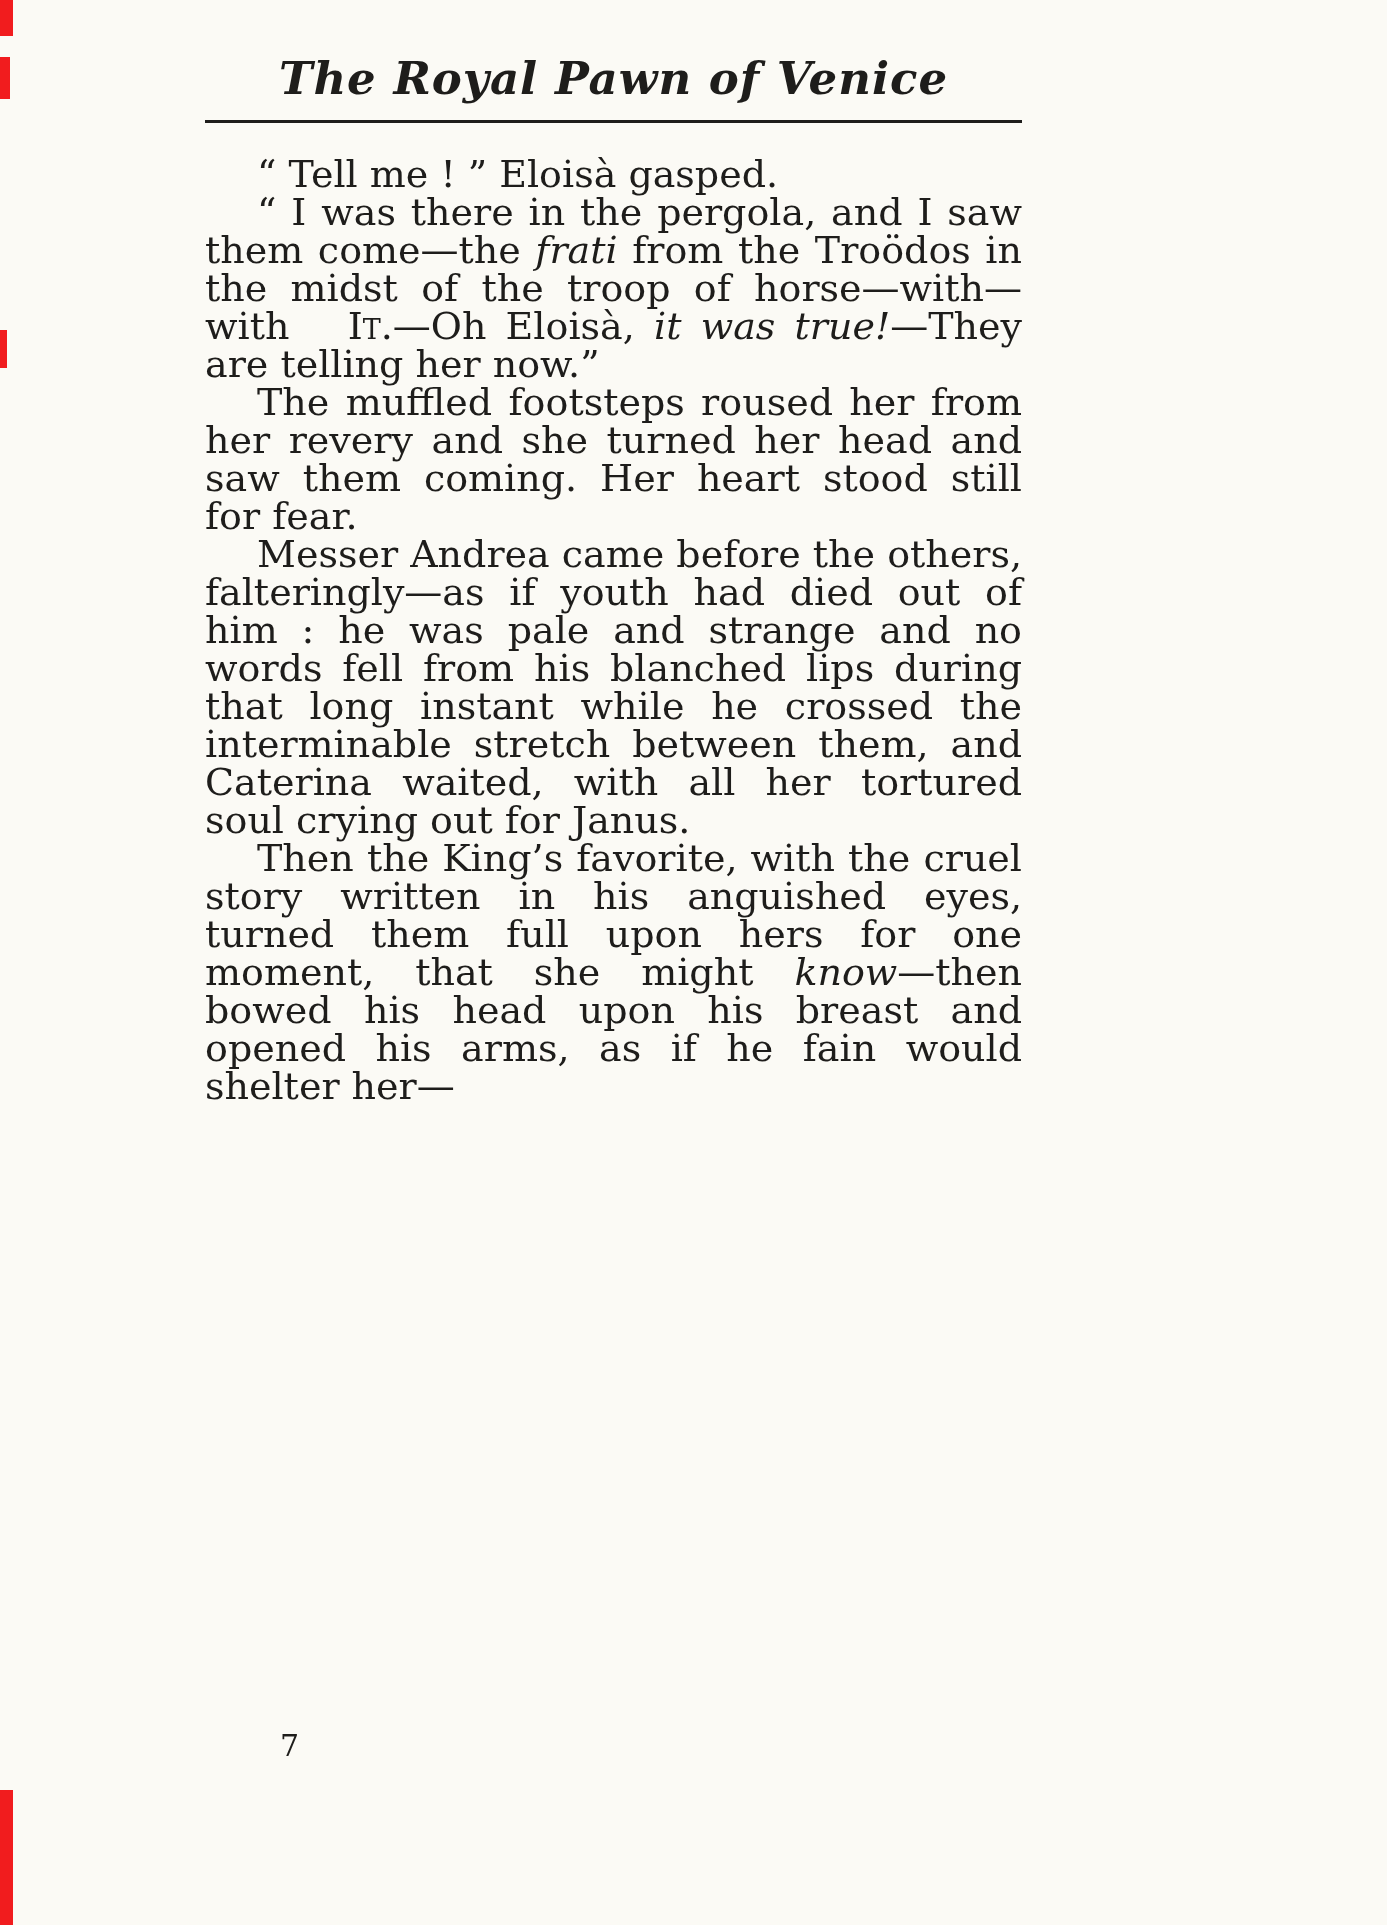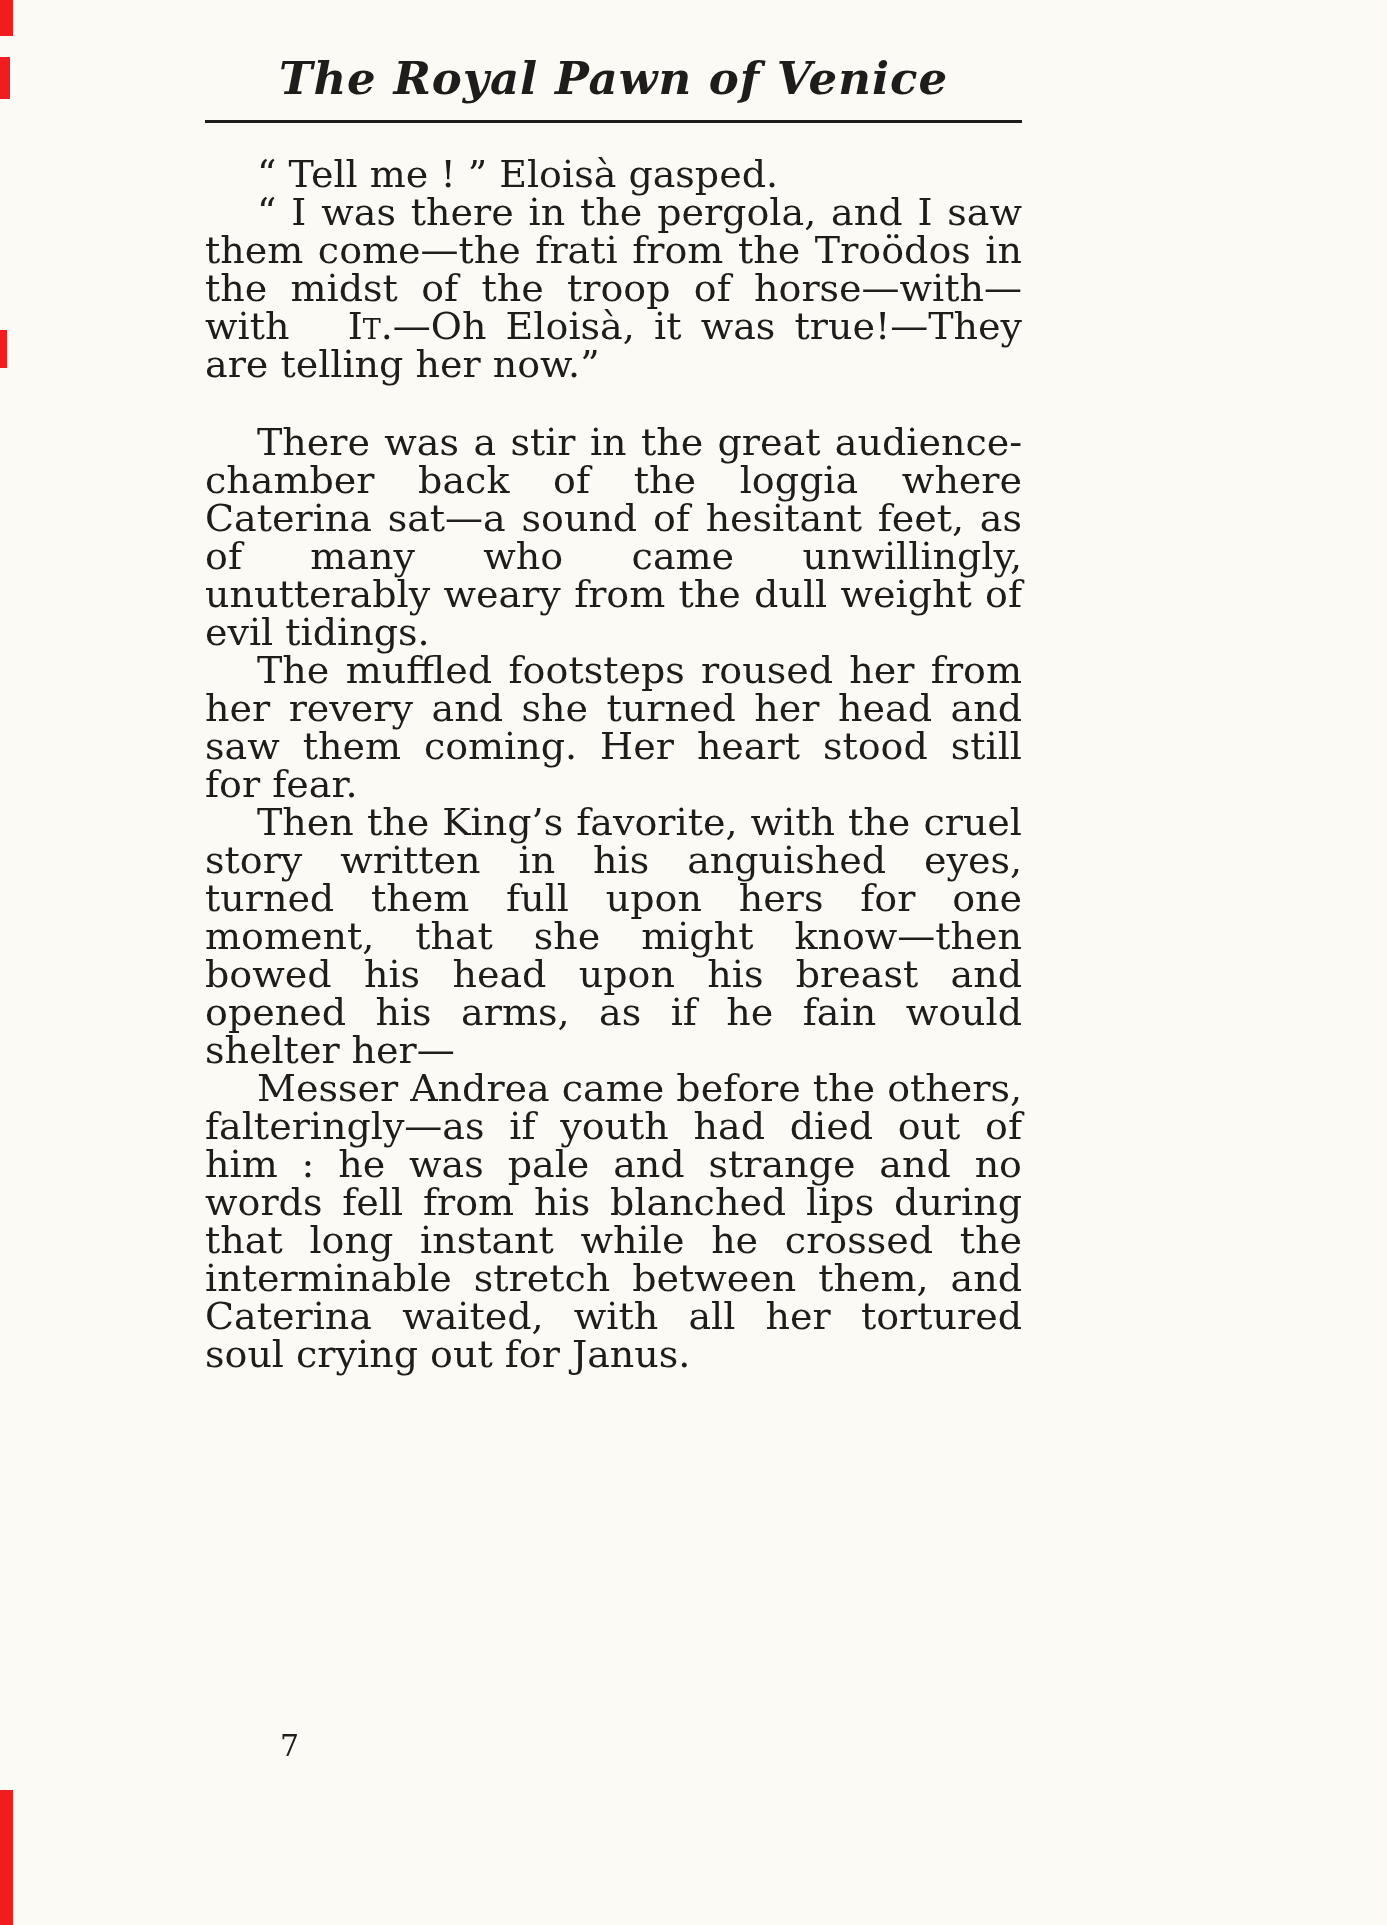--- a/index.html
+++ b/index.html
@@ -53,21 +53,21 @@
     line-height:38px;
     text-align:justify;
   }
   .body-text p{
     margin:0;
     text-indent:52px;
   }
   .body-text p.space-before{
     margin-top:40px;
   }
-  .it{}
+  .it{font-style:italic;}
   .sc{font-variant:small-caps;margin-left:39px;}
   .pageno{
     position:absolute;
     left:280px;top:1728px;
     font-size:30px;
     color:var(--ink);
   }
 </style>
 </head>
 <body>
@@ -78,22 +78,21 @@
   <div class="scan-mark m2"></div>
   <div class="scan-mark m3"></div>
   <div class="scan-mark m4"></div>
 
   <div class="content">
     <h1 class="title">The Royal Pawn of Venice</h1>
     <div class="rule"></div>
     <div class="body-text">
         <p><span>“ Tell me ! ” Eloisà gasped.</span></p>
         <p><span>“ I was there in the pergola, and I saw them come—the </span><span class="it">frati</span><span> from the Troödos in the midst of the troop of horse—with—with </span><span class="sc">It.</span><span>—Oh Eloisà, </span><span class="it">it was true!</span><span>—They are telling her now.”</span></p>
-        <p class="space-before"><span>There was a stir in the great audience-chamber back of the loggia where Caterina sat—a sound of hesitant feet, as of many who came unwillingly, unutterably weary from the dull weight of evil tidings.</span></p>
         <p><span>The muffled footsteps roused her from her revery and she turned her head and saw them coming. Her heart stood still for fear.</span></p>
+        <p><span>Messer Andrea came before the others, falteringly—as if youth had died out of him : he was pale and strange and no words fell from his blanched lips during that long instant while he crossed the interminable stretch between them, and Caterina waited, with all her tortured soul crying out for Janus.</span></p>
         <p><span>Then the King’s favorite, with the cruel story written in his anguished eyes, turned them full upon hers for one moment, that she might </span><span class="it">know</span><span>—then bowed his head upon his breast and opened his arms, as if he fain would shelter her—</span></p>
-        <p><span>Messer Andrea came before the others, falteringly—as if youth had died out of him : he was pale and strange and no words fell from his blanched lips during that long instant while he crossed the interminable stretch between them, and Caterina waited, with all her tortured soul crying out for Janus.</span></p>
       </div>
   </div>
 
   <div class="pageno">7</div>
 
 </div>
 
 </body></html>

